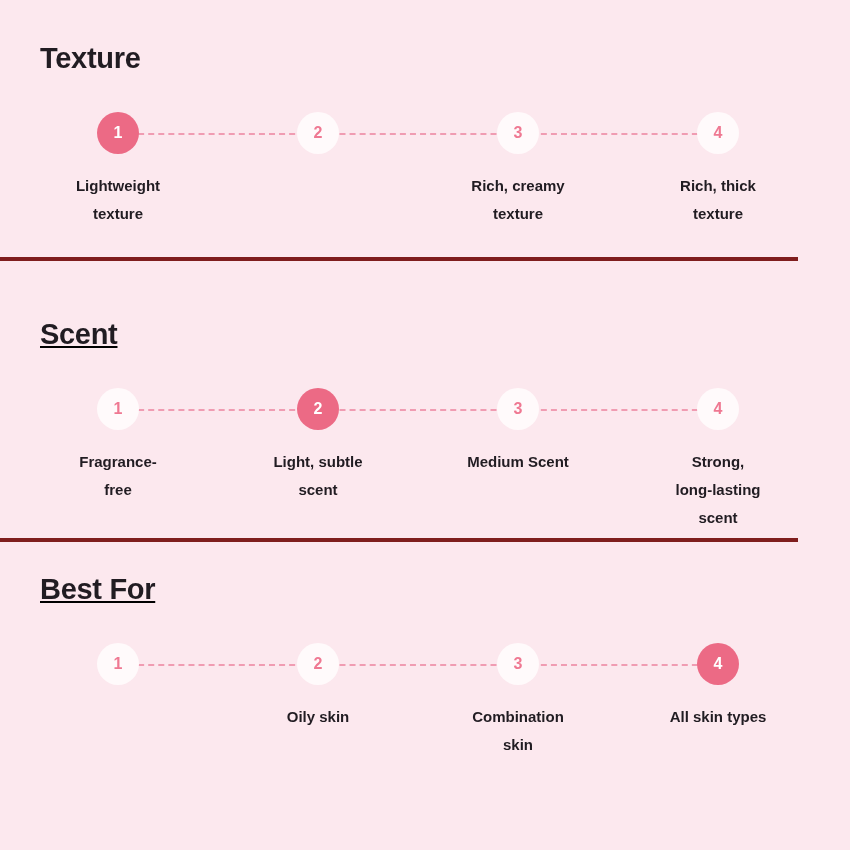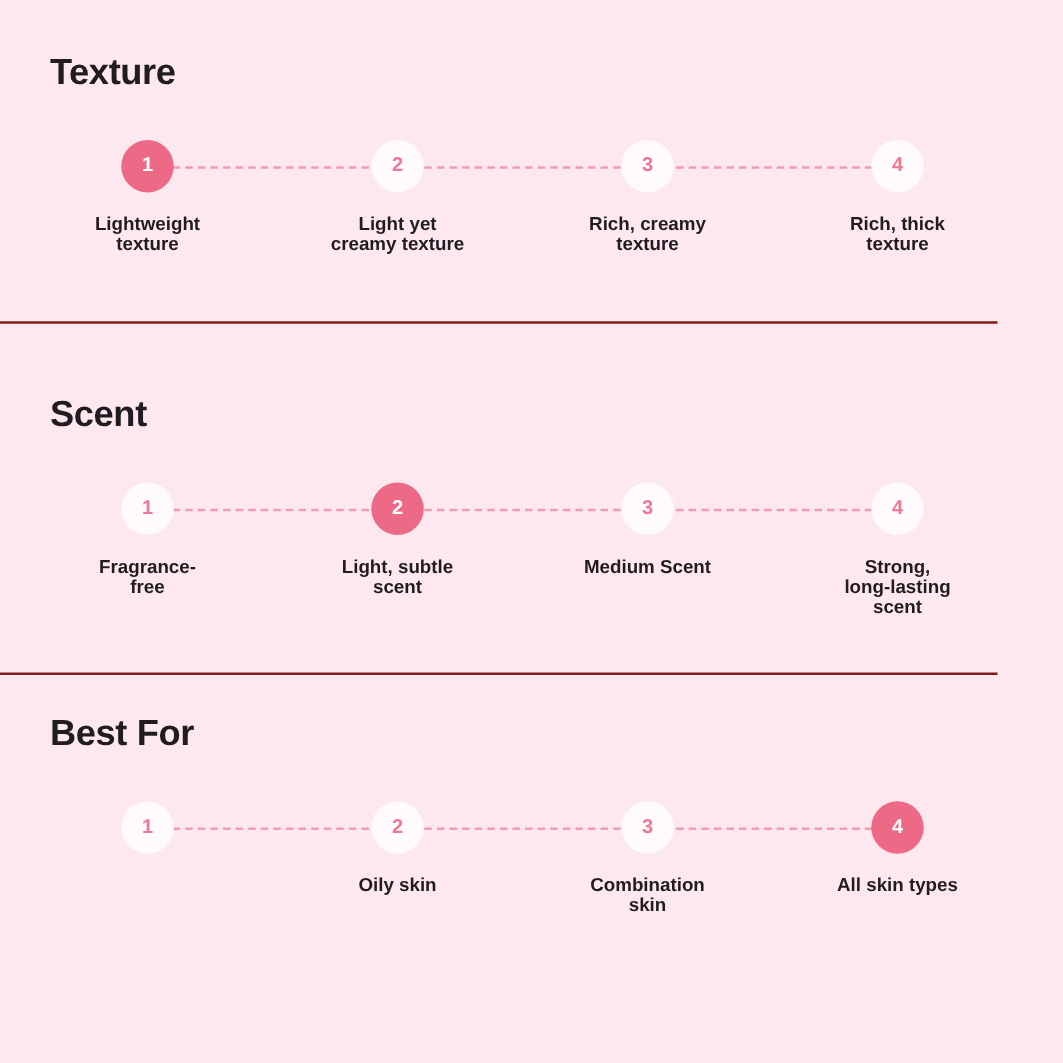--- a/index.html
+++ b/index.html
@@ -22,21 +22,22 @@
     height: 850px;
     position: relative;
   }
 
   
   .section {
     position: relative;
     width: 798px;
   }
   .section + .section {
-    border-top: 2px solid #7f1d1d;
+    border-top: 4px solid #7f1d1d;
+    text-decoration: underline;
   }
 
   .section-title {
     font-size: 29px;
     font-weight: bold;
     color: #211c22;
     letter-spacing: -0.3px;
     padding-left: 40px;
   }
 
@@ -86,21 +87,21 @@
 
   .node-circle.active {
     background: #ec6a85;
     color: #ffffff;
   }
 
   .node-label {
     margin-top: 18px;
     font-size: 15px;
     font-weight: bold;
-    line-height: 16px;
+    line-height: 28px;
     color: #211c22;
     white-space: pre-line;
   }
 
   
   #section-texture  { height: 257px; }
   #section-scent    { height: 281px; }
   #section-bestfor  { height: 312px; }
 
   #section-texture  .section-title { padding-top: 42px; }
@@ -126,22 +127,20 @@
           <span>1</span>
         </div>
         <div class="node-label">Lightweight
 texture</div>
       </div>
 
       <div class="node" style="left:318px">
         <div class="node-circle inactive">
           <span>2</span>
         </div>
-        <div class="node-label">Light yet
-creamy texture</div>
       </div>
 
       <div class="node" style="left:518px">
         <div class="node-circle inactive">
           <span>3</span>
         </div>
         <div class="node-label">Rich, creamy
 texture</div>
       </div>
 

